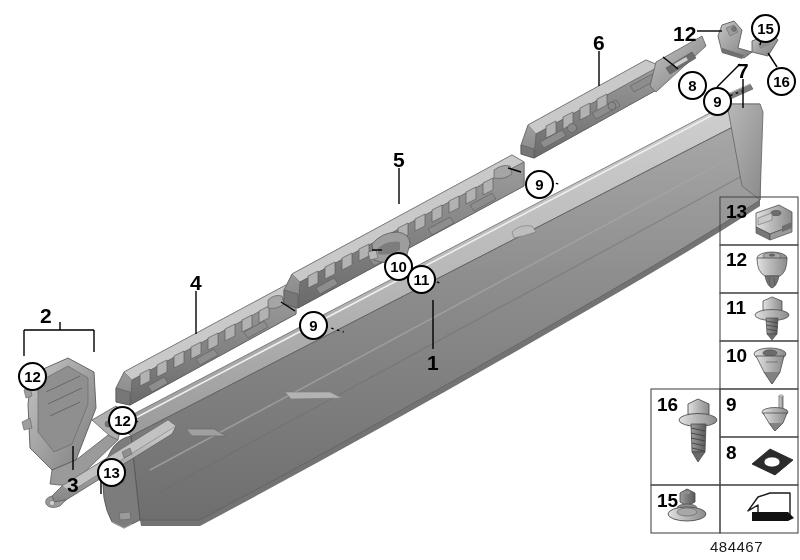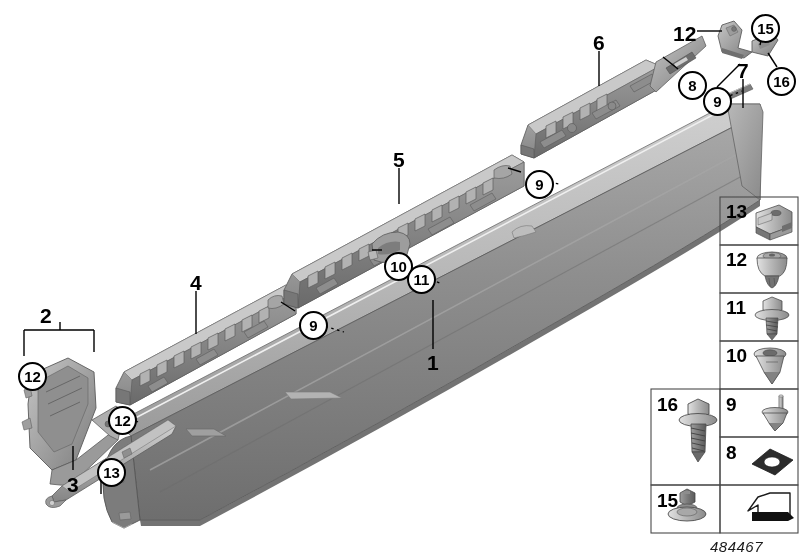--- a/index.html
+++ b/index.html
@@ -22,21 +22,21 @@
     background:#fff;font-size:15px;
   }
   .callout.plain{
     font-size:21px;background:transparent;
   }
   .legendnum{
     position:absolute;font-weight:bold;font-size:19px;color:#000;
     line-height:1;user-select:none;
   }
   .partno{
-    position:absolute;font-size:15px;color:#1a1a1a;letter-spacing:.5px;font-style:italic;
+    position:absolute;font-size:15px;color:#1a1a1a;letter-spacing:.5px;
   }
 </style>
 </head>
 <body>
 
 <div id="stage">
 
   <svg id="art" viewBox="0 0 800 560" xmlns="http://www.w3.org/2000/svg">
     <defs>
       <linearGradient id="gSillTop" x1="0" y1="0" x2="0" y2="1">

